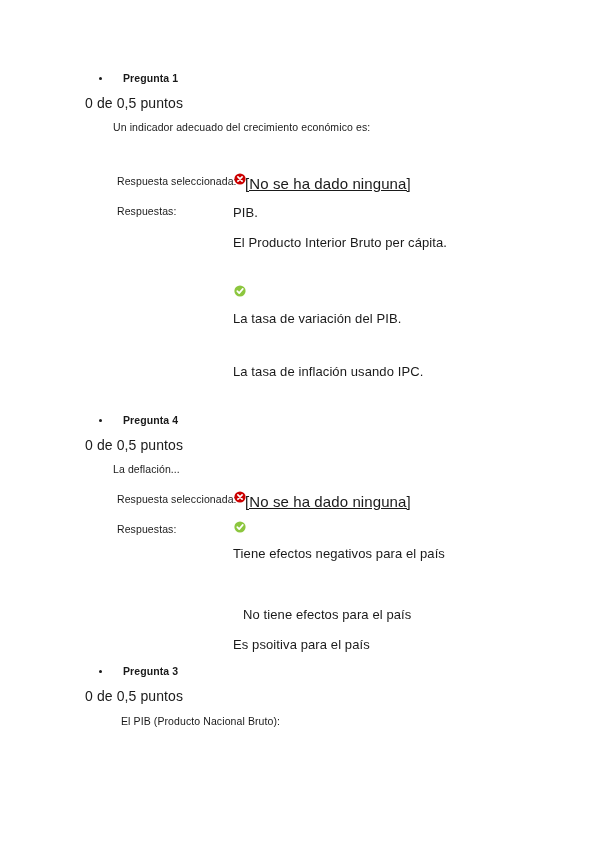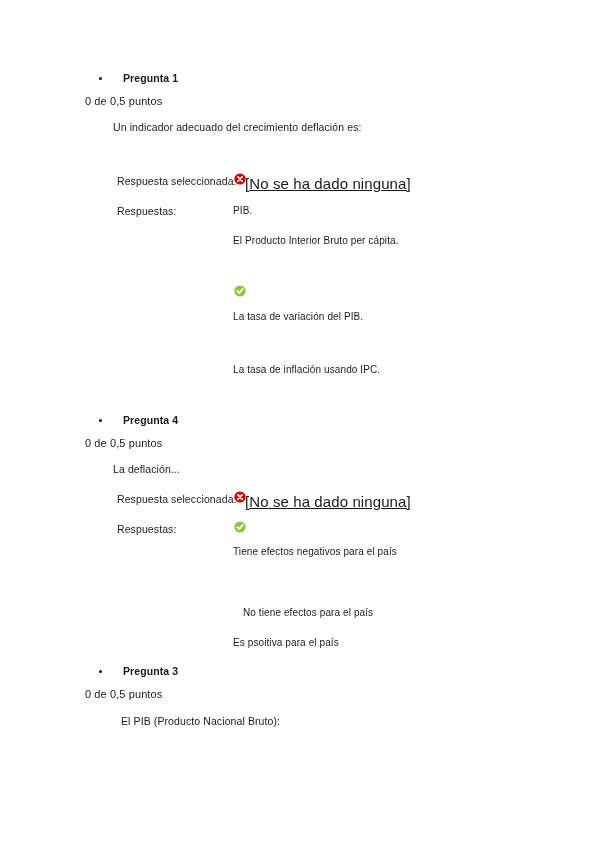--- a/index.html
+++ b/index.html
@@ -34,37 +34,37 @@
   }
   .q-bullet {
     position: absolute;
     width: 3px;
     height: 3px;
     border-radius: 50%;
     background: #1a1a1a;
   }
 
   .q-points {
-    font-size: 11px;
+    font-size: 14px;
     font-weight: normal;
     letter-spacing: 0.1px;
   }
 
   .q-text {
     font-size: 10.5px;
     letter-spacing: 0.1px;
   }
 
   .label {
     font-size: 10.5px;
     letter-spacing: 0.1px;
   }
 
   .answer {
-    font-size: 10px;
+    font-size: 13px;
     letter-spacing: 0.1px;
   }
 
   .selected-value {
     font-size: 15px;
     letter-spacing: 0.1px;
     text-decoration: underline;
   }
 
   
@@ -79,21 +79,21 @@
 </head>
 <body>
 
 <div class="page">
 
   <div class="q-bullet" style="left:99px; top:77px;"></div>
   <div class="run q-heading" style="left:123px; top:73px;">Pregunta 1</div>
 
   <div class="run q-points" style="left:85px; top:96px;">0 de 0,5 puntos</div>
 
-  <div class="run q-text" style="left:113px; top:122px;">Un indicador adecuado del crecimiento deflación es:</div>
+  <div class="run q-text" style="left:113px; top:122px;">Un indicador adecuado del crecimiento económico es:</div>
 
   <div class="run label" style="left:117px; top:176px;">Respuesta seleccionada:</div>
 
   <span class="status-icon" style="left:234px; top:173px;">
     <svg viewBox="0 0 12 12" xmlns="http://www.w3.org/2000/svg">
       <circle cx="6" cy="6" r="5.6" fill="#CC0000"></circle>
       <path d="M3.9 3.9 L8.1 8.1 M8.1 3.9 L3.9 8.1" stroke="#ffffff" stroke-width="1.7" stroke-linecap="round"></path>
     </svg>
   </span>
 

